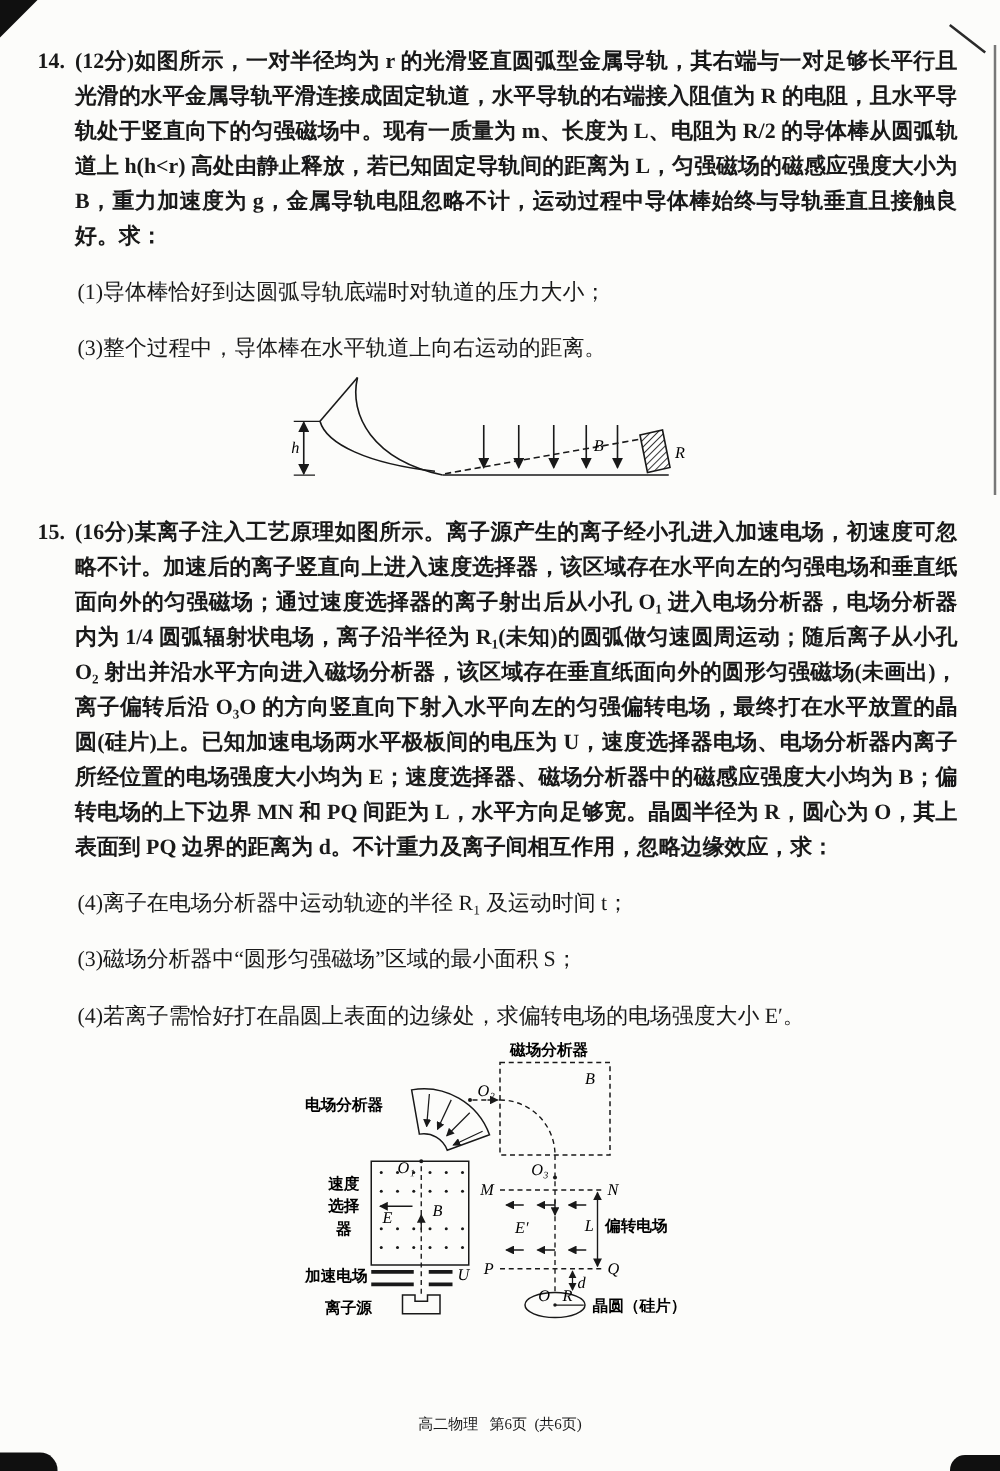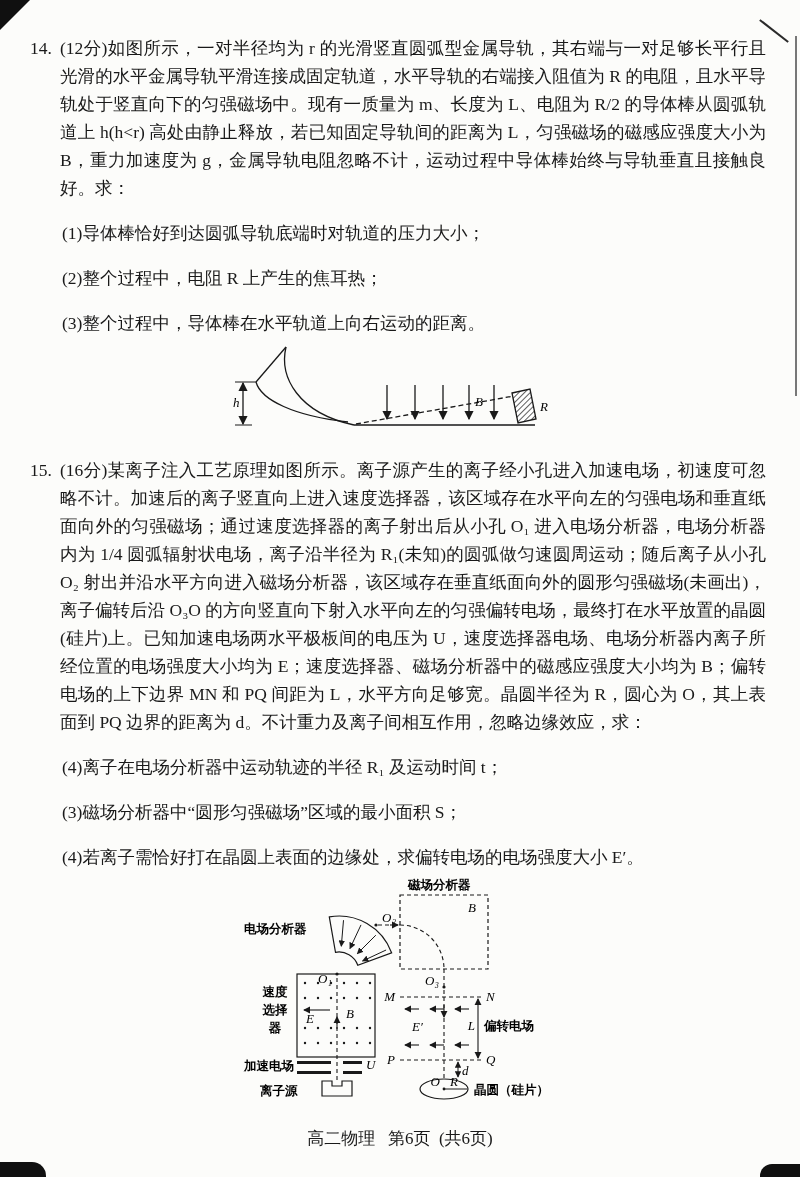--- a/index.html
+++ b/index.html
@@ -7,31 +7,31 @@
     position:relative;
     width:800px;height:1177px;
     background:#fcfcfa;
     box-sizing:border-box;
     padding:34px 34px 0 30px;
     font-family:"Liberation Serif","DejaVu Serif",serif;
     font-size:17.5px;line-height:28px;color:#191919;
     overflow:hidden;
   }
   .problem{margin-bottom:8px;}
-  .p-body{position:relative;padding-left:30px;text-align:justify;}
+  .p-body{position:relative;padding-left:30px;text-align:justify;font-weight:bold;}
   .p-num{position:absolute;left:0;top:0;}
   .subq{padding-left:32px;text-align:justify;margin-top:17px;}
   .fig14{margin:8px 0 4px 202px;}
   .fig15{margin:6px 0 0 212px;text-decoration:underline;}
   svg text{font-family:"Liberation Serif","DejaVu Serif",serif;}
   .cjk-b{font-weight:bold;font-size:12.5px;}
   .vara{font-style:italic;font-size:13px;}
   .page-footer{
     position:absolute;left:0;bottom:24px;width:100%;
-    text-align:center;font-size:17px;white-space:pre;
+    text-align:center;font-size:12px;white-space:pre;
   }
   
   .tl-corner{position:absolute;top:0;left:0;width:0;height:0;
     border-top:30px solid #101010;border-right:30px solid transparent;}
   .bl-corner{position:absolute;bottom:0;left:0;width:46px;height:15px;
     background:#101010;border-top-right-radius:14px;}
   .br-corner{position:absolute;bottom:0;right:0;width:40px;height:13px;
     background:#101010;border-top-left-radius:12px;}
   .tr-line{position:absolute;top:30px;right:8px;width:36px;height:2px;
     background:#2a2a2a;transform:rotate(38deg);}
@@ -46,21 +46,20 @@
   <div class="tr-line"></div>
   <div class="bl-corner"></div>
   <div class="br-corner"></div>
   <div class="right-edge"></div>
 
   <section class="problem">
     <div class="p-body">
       <span class="p-num">14.</span><span>(12分)如图所示，一对半径均为 r 的光滑竖直圆弧型金属导轨，其右端与一对足够长平行且光滑的水平金属导轨平滑连接成固定轨道，水平导轨的右端接入阻值为 R 的电阻，且水平导轨处于竖直向下的匀强磁场中。现有一质量为 m、长度为 L、电阻为 R/2 的导体棒从圆弧轨道上 h(h&lt;r) 高处由静止释放，若已知固定导轨间的距离为 L，匀强磁场的磁感应强度大小为 B，重力加速度为 g，金属导轨电阻忽略不计，运动过程中导体棒始终与导轨垂直且接触良好。求：</span>
     </div>
     <div class="subq">(1)导体棒恰好到达圆弧导轨底端时对轨道的压力大小；</div>
-    <div class="subq">(2)整个过程中，电阻 R 上产生的焦耳热；</div>
     <div class="subq">(3)整个过程中，导体棒在水平轨道上向右运动的距离。</div>
 
     <div class="fig14">
       <svg width="330" height="95" viewBox="0 0 330 95">
         <defs>
           <marker id="arr14" viewBox="0 0 8 8" refX="7" refY="4" markerWidth="7" markerHeight="7" orient="auto-start-reverse">
             <path d="M0,0 L8,4 L0,8 Z" fill="#191919"></path>
           </marker>
           <pattern id="hatch14" width="4" height="4" patternUnits="userSpaceOnUse" patternTransform="rotate(45)">
             <rect width="4" height="4" fill="#ffffff"></rect>

